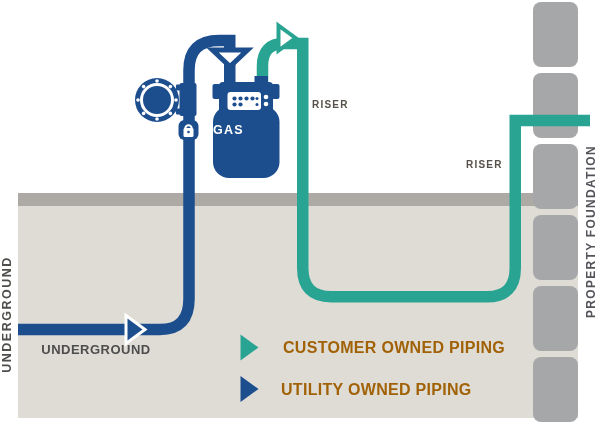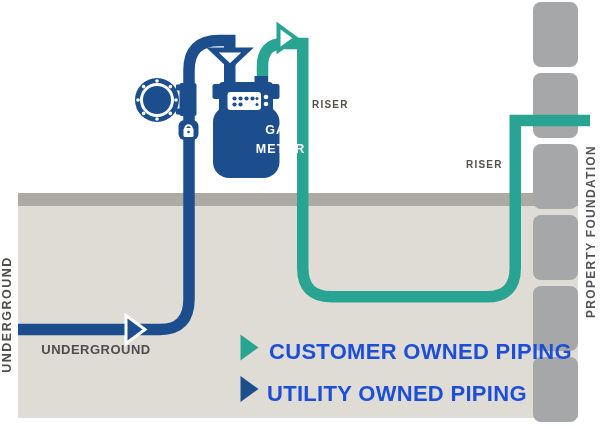--- a/index.html
+++ b/index.html
@@ -6,23 +6,23 @@
   .stage{
     position:relative;width:600px;height:427px;overflow:hidden;
     background:#ffffff;
     font-family:"Liberation Sans", sans-serif;
   }
   .stage svg{position:absolute;left:0;top:0;}
   .lbl{position:absolute;font-weight:bold;white-space:nowrap;}
   .riser-lbl{font-size:10px;letter-spacing:1.2px;color:#56514a;}
   .service-lbl{left:21px;top:342px;width:150px;text-align:center;font-size:13px;
     line-height:15px;color:#4e4d4d;letter-spacing:.5px;white-space:normal;}
-  .legend-lbl{font-size:22px;color:#1d4ed8;letter-spacing:.3px;}
-  .meter-lbl{left:213px;top:121px;width:79px;text-align:center;color:#ffffff;
-    font-size:12.5px;line-height:18.5px;letter-spacing:1.2px;white-space:normal;margin-left:28px;}
+  .legend-lbl{font-size:16px;color:#a16207;letter-spacing:.3px;margin-left:14px;}
+  .meter-lbl{left:213px;top:121px;width:79px;text-align:left;color:#ffffff;
+    font-size:12.5px;line-height:18.5px;letter-spacing:1.2px;white-space:normal;}
   .vert{transform:rotate(-90deg);text-align:center;font-size:12.5px;line-height:15px;}
   .vert-left{left:-58px;top:307px;width:130px;letter-spacing:1.5px;color:#4f4e4a;}
   .vert-right{left:501px;top:224px;width:180px;font-size:12px;letter-spacing:1.3px;color:#54535a;}
 </style>
 </head>
 <body>
 
 <div class="stage">
 
   <svg width="600" height="427" viewBox="0 0 600 427">
@@ -113,21 +113,20 @@
   <div class="lbl riser-lbl" style="left:312px;top:99px">RISER</div>
 
   <div class="lbl riser-lbl" style="left:466px;top:159px">RISER</div>
 
   <div class="lbl service-lbl">
     <div>UNDERGROUND</div>
   </div>
 
   <div class="lbl meter-lbl">
     <div>GAS</div>
-    <div>METER</div>
   </div>
 
   <div class="lbl legend-lbl" style="left:269px;top:339px">CUSTOMER OWNED PIPING</div>
 
   <div class="lbl legend-lbl" style="left:267px;top:380.5px">UTILITY OWNED PIPING</div>
 
   <div class="lbl vert vert-left">UNDERGROUND</div>
 
   <div class="lbl vert vert-right">PROPERTY FOUNDATION</div>
 </div>

